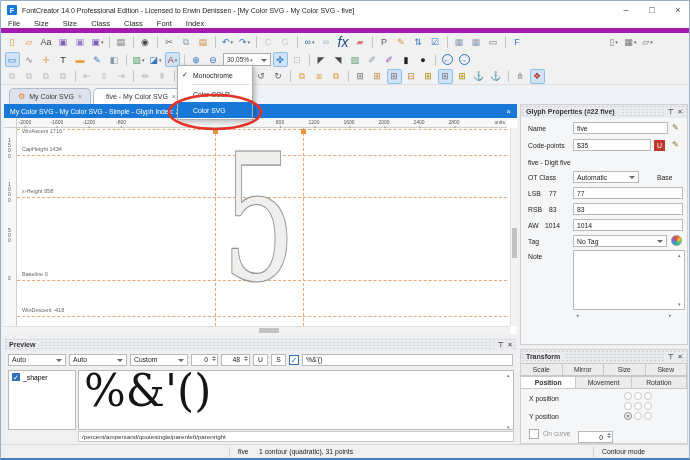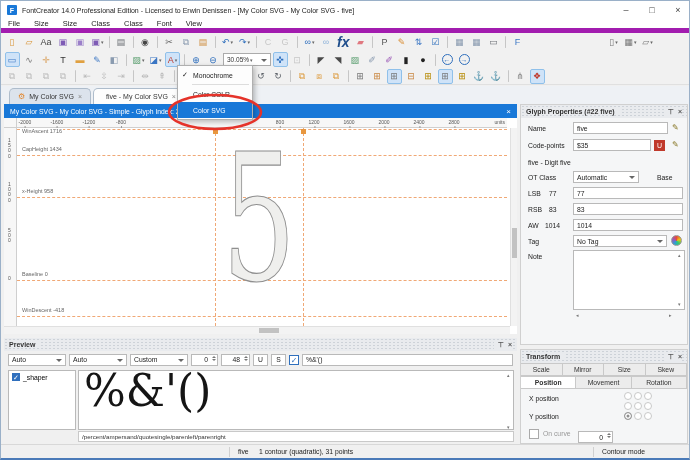--- a/index.html
+++ b/index.html
@@ -18,21 +18,21 @@
   
   .tb-row { position:absolute; left:0; width:690px; background:#f1f1f1; display:flex; align-items:center; padding:0 3px; }
   #tb1 { top:32px; height:18px; } #tb2 { top:50px; height:17px; } #tb3 { top:67px; height:17px; border-bottom:1px solid #e0e0e0; }
   .tbi { min-width:15px; height:15px; display:flex; align-items:center; justify-content:center; gap:1px;
          font-size:9px; margin:0 1px; border-radius:2px; color:#555; border:1px solid transparent; }
   .tbi .dd { font-size:5px; color:#666; }
   .tbi.sep { min-width:1px; width:1px; height:12px; background:#c6c6c6; margin:0 3px; border:none; }
   .tbi.spacer { flex:1; } .tbi.pad { min-width:30px; }
   .tbi.active { background:#cfe3f8; border-color:#8fc0ea; }
   .tbi.disabled { opacity:.35; }
-  .tbi.it { font-style:italic; font-weight:bold; font-size:14px; }
+  .tbi.it { font-style:italic; font-weight:normal; font-size:14px; }
   .tbi.circ .g { border:1px solid #2f6fbd; border-radius:50%; width:11px; height:11px; display:flex; align-items:center; justify-content:center; font-size:7px; }
   .tbi.combo { min-width:48px; height:13px; background:#fff; border:1px solid #ababab; font-size:6.5px; color:#333;
                justify-content:space-between; padding:0 3px; border-radius:0; }
 
   
   #tabbar { left:0; top:85px; width:690px; height:18px; background:#eef1f5; display:flex; align-items:flex-end; padding-left:8px; }
   .tab { height:16px; padding:0 8px; display:flex; align-items:center; gap:4px; background:#dce3ec; border:1px solid #aebccb;
          border-bottom:none; border-radius:5px 5px 0 0; font-size:7px; color:#333; margin-right:2px; }
   .tab.active { background:#fdfdfd; }
   .tab .gear { color:#e2862c; font-size:8px; } .tab .tclose { color:#888; font-size:7px; }
@@ -125,21 +125,21 @@
 </div>
 
 <div id="menubar" class="abs">
 
 <span class="menu-item">File</span>
     <span class="menu-item">Size</span>
     <span class="menu-item">Size</span>
     <span class="menu-item">Class</span>
     <span class="menu-item">Class</span>
     <span class="menu-item">Font</span>
-    <span class="menu-item">View</span>
+    <span class="menu-item">Index</span>
   </div>
 
 <div id="tb1" class="tb-row">
 
 <span class="tbi" style="color: rgb(217, 148, 54);">
       <span class="g">▯</span>
       <span class="dd"></span>
     </span>
     <span class="tbi" style="color: rgb(217, 148, 54);">
       <span class="g">▱</span>

